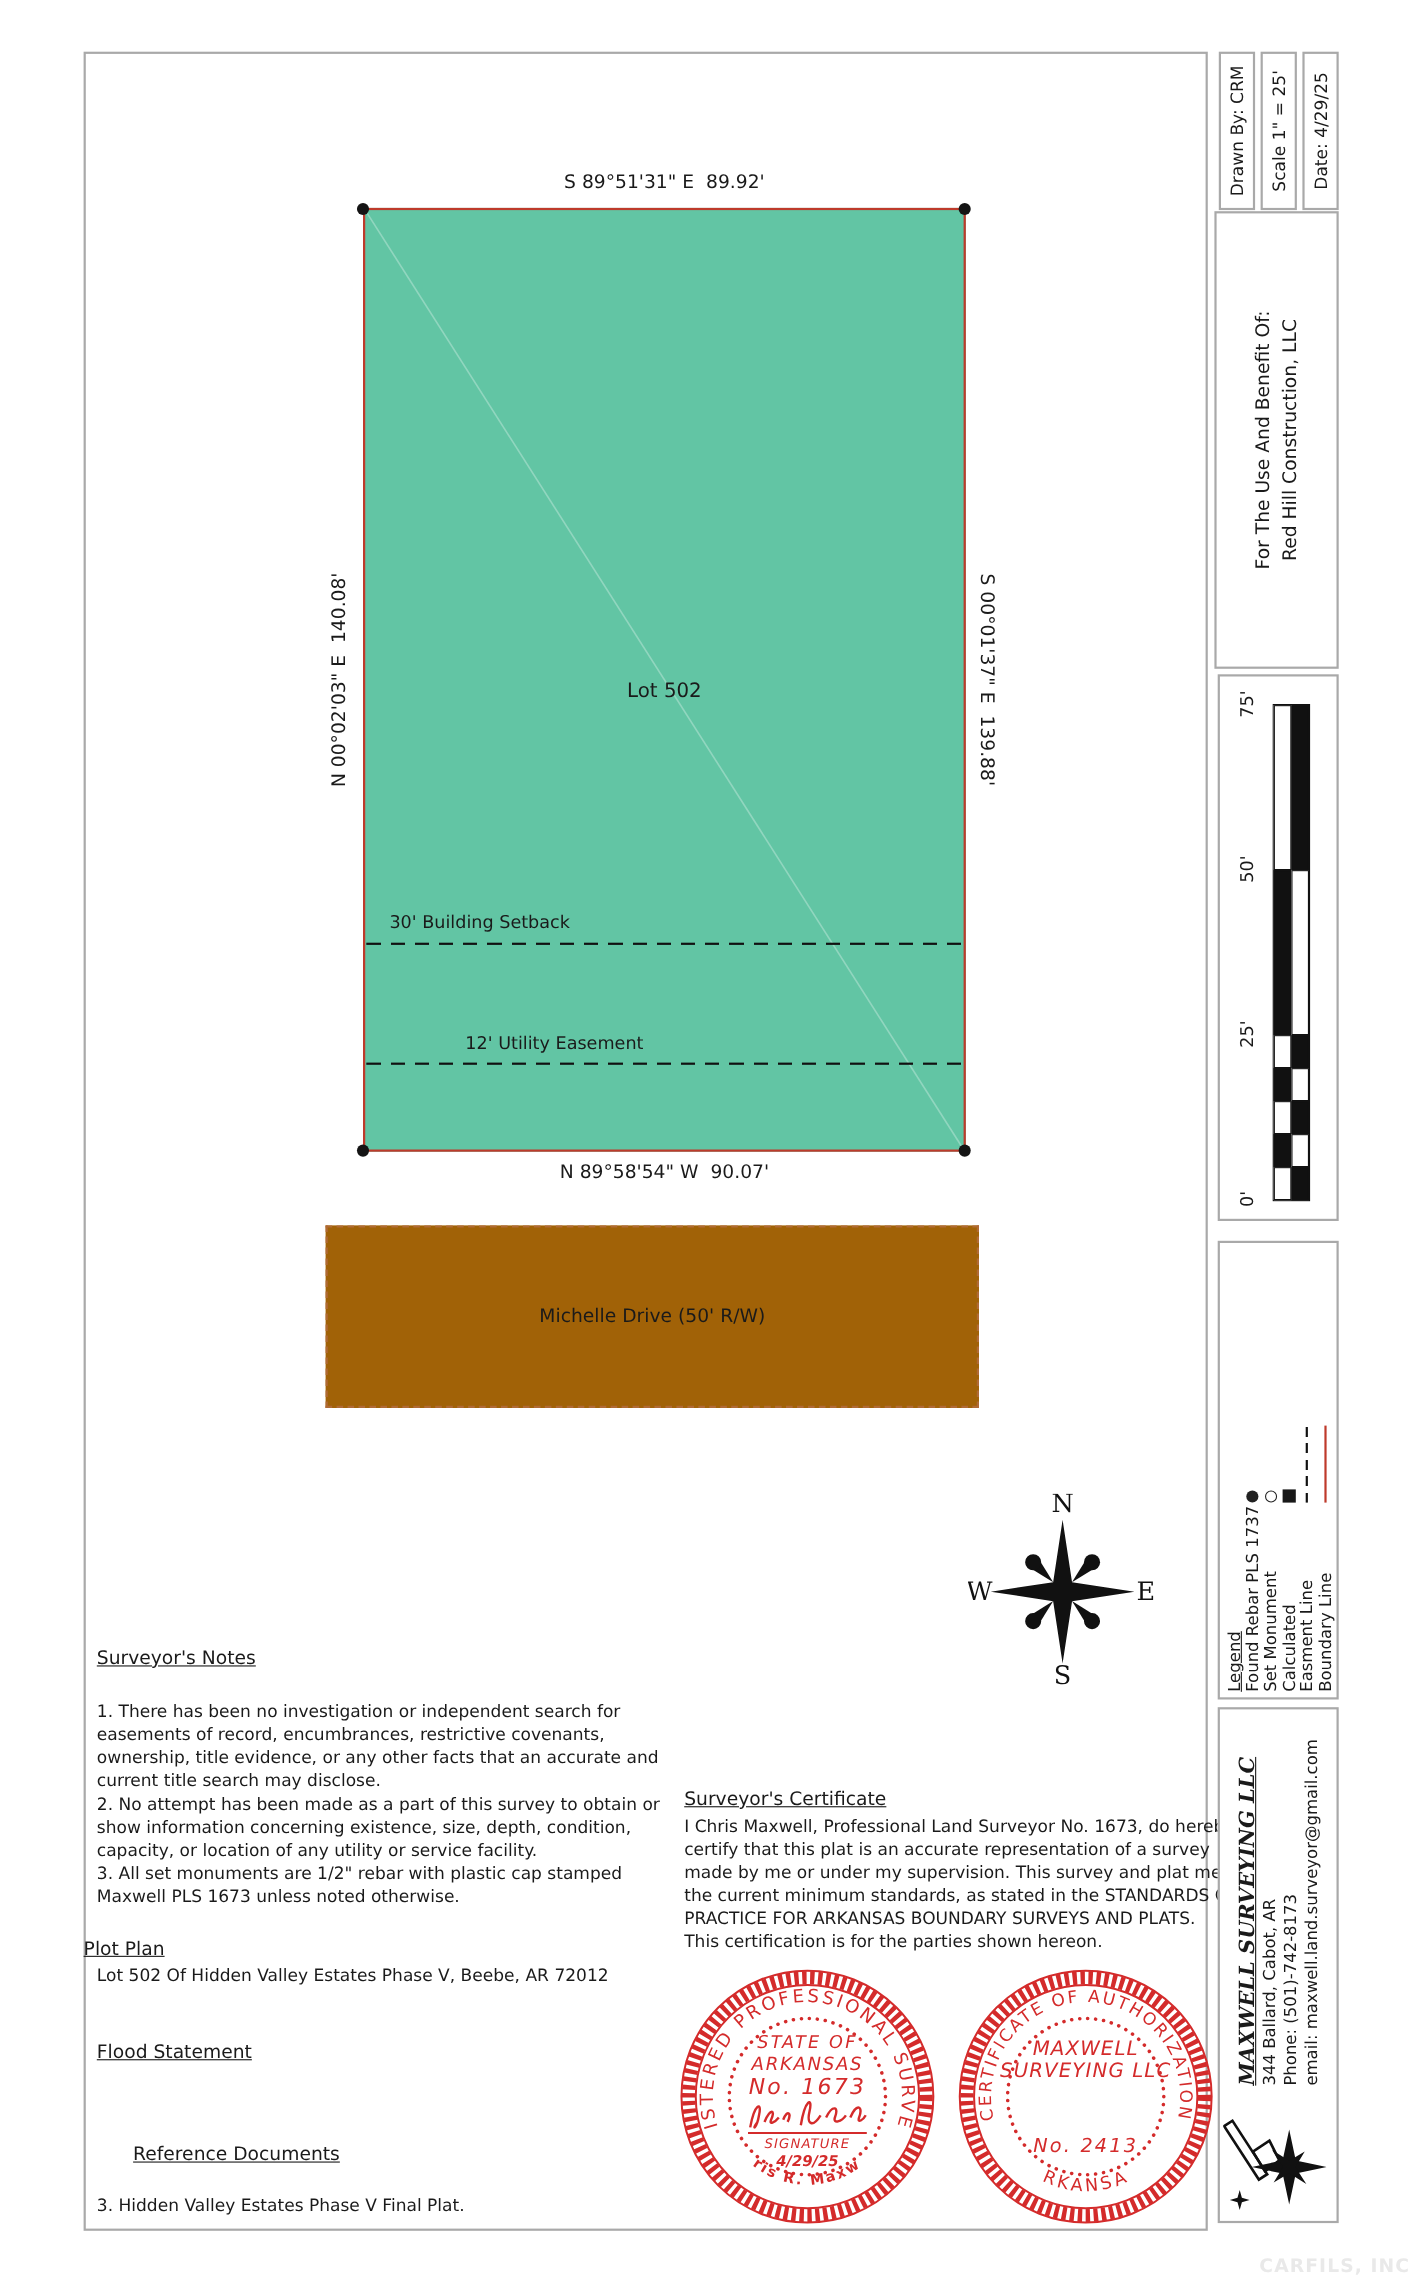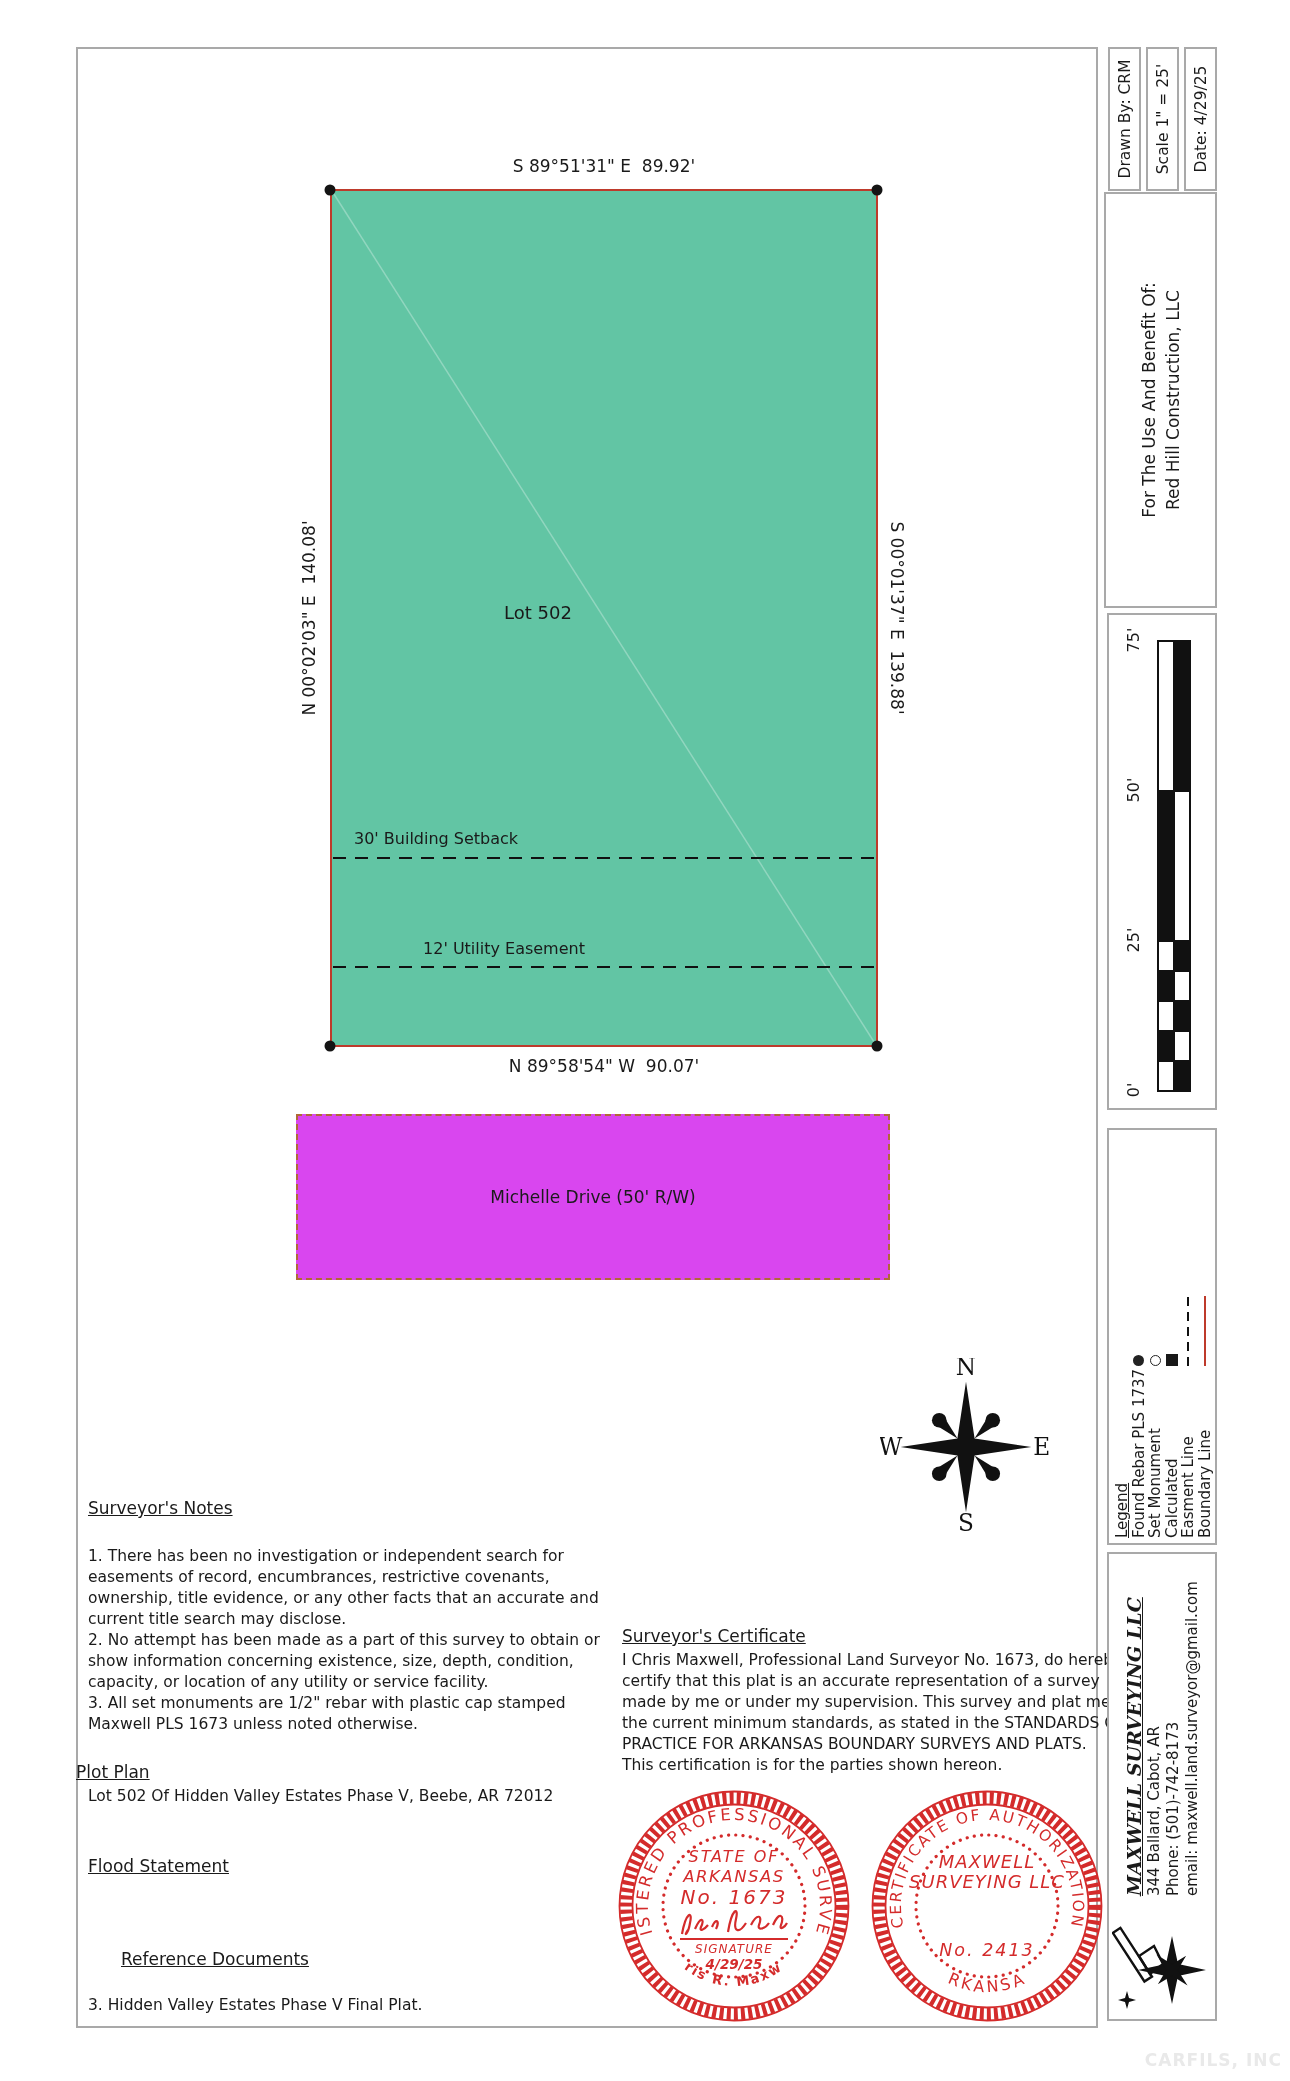--- a/index.html
+++ b/index.html
@@ -10,21 +10,21 @@
   .rotcw{transform-origin:0 0;transform:rotate(90deg);}
   .frame{border:2px solid #a9a9a9;background:#fff;box-sizing:border-box;}
   .tbox{border:2px solid #a9a9a9;background:#fff;box-sizing:border-box;}
   .ctr{display:flex;align-items:center;justify-content:center;text-align:center;}
   .bearing{font-size:17px;white-space:pre;}
   .heading{font-size:17px;text-decoration:underline;}
   .bodytext{font-size:15.5px;line-height:21px;white-space:pre;}
   .lot{background:#62C5A4;border:2.5px solid #BE3A2B;box-sizing:border-box;}
   .cdot{width:11px;height:11px;border-radius:50%;background:#141414;transform:translate(-50%,-50%);}
   .dashline{height:2px;background:repeating-linear-gradient(90deg,#111 0 13px,transparent 13px 22px);}
-  .street{background:#d946ef;border:2.5px dashed #B06A35;box-sizing:border-box;}
+  .street{background:#a16207;border:2.5px dashed #B06A35;box-sizing:border-box;}
   .sb-col{display:flex;flex-direction:column;border:1.5px solid #111;box-sizing:content-box;}
   .sb-row{display:flex;}
   .sb-cell{width:16px;border:0.8px solid #111;box-sizing:border-box;}
   .legend-row{display:flex;align-items:center;font-size:15px;height:16.5px;white-space:nowrap;}
   .legend-label{width:172px;}
   .sym{display:inline-block;}
   .firm-line{font-size:15px;line-height:19px;white-space:nowrap;}
   .wm{font-size:17px;font-weight:bold;letter-spacing:1px;color:#e9e9e9;}
 </style>
 </head>
@@ -42,21 +42,21 @@
   <div class="abs cdot" style="left:330px;top:190px;"></div>
   <div class="abs cdot" style="left:877px;top:190px;"></div>
   <div class="abs cdot" style="left:330px;top:1046px;"></div>
   <div class="abs cdot" style="left:877px;top:1046px;"></div>
 
   <div class="abs bearing" style="left:404px;top:156px;width:400px;text-align:center;">S 89°51'31" E  89.92'</div>
   <div class="abs bearing" style="left:404px;top:1056px;width:400px;text-align:center;">N 89°58'54" W  90.07'</div>
   <div class="abs bearing rotccw ctr" style="left:296px;top:790px;width:344px;height:26px;">N 00°02'03" E  140.08'</div>
   <div class="abs bearing rotcw ctr" style="left:910px;top:446px;width:344px;height:26px;">S 00°01'37" E  139.88'</div>
 
-  <div class="abs" style="left:504px;top:602px;width:200px;text-align:left;font-size:18px;">Lot 502</div>
+  <div class="abs" style="left:504px;top:618px;width:200px;text-align:center;font-size:18px;">Lot 502</div>
 
   <div class="abs" style="left:354px;top:829px;width:340px;text-align:left;font-size:16px;">30' Building Setback</div>
   <div class="abs dashline" style="left:333px;top:857px;width:542px;"></div>
 
   <div class="abs" style="left:334px;top:939px;width:340px;text-align:center;font-size:16px;">12' Utility Easement</div>
   <div class="abs dashline" style="left:333px;top:966px;width:542px;"></div>
 
   <div class="abs street ctr" style="left:296px;top:1114px;width:594px;height:166px;">
     <span style="font-size:17px;">Michelle Drive (50' R/W)</span>
   </div>

